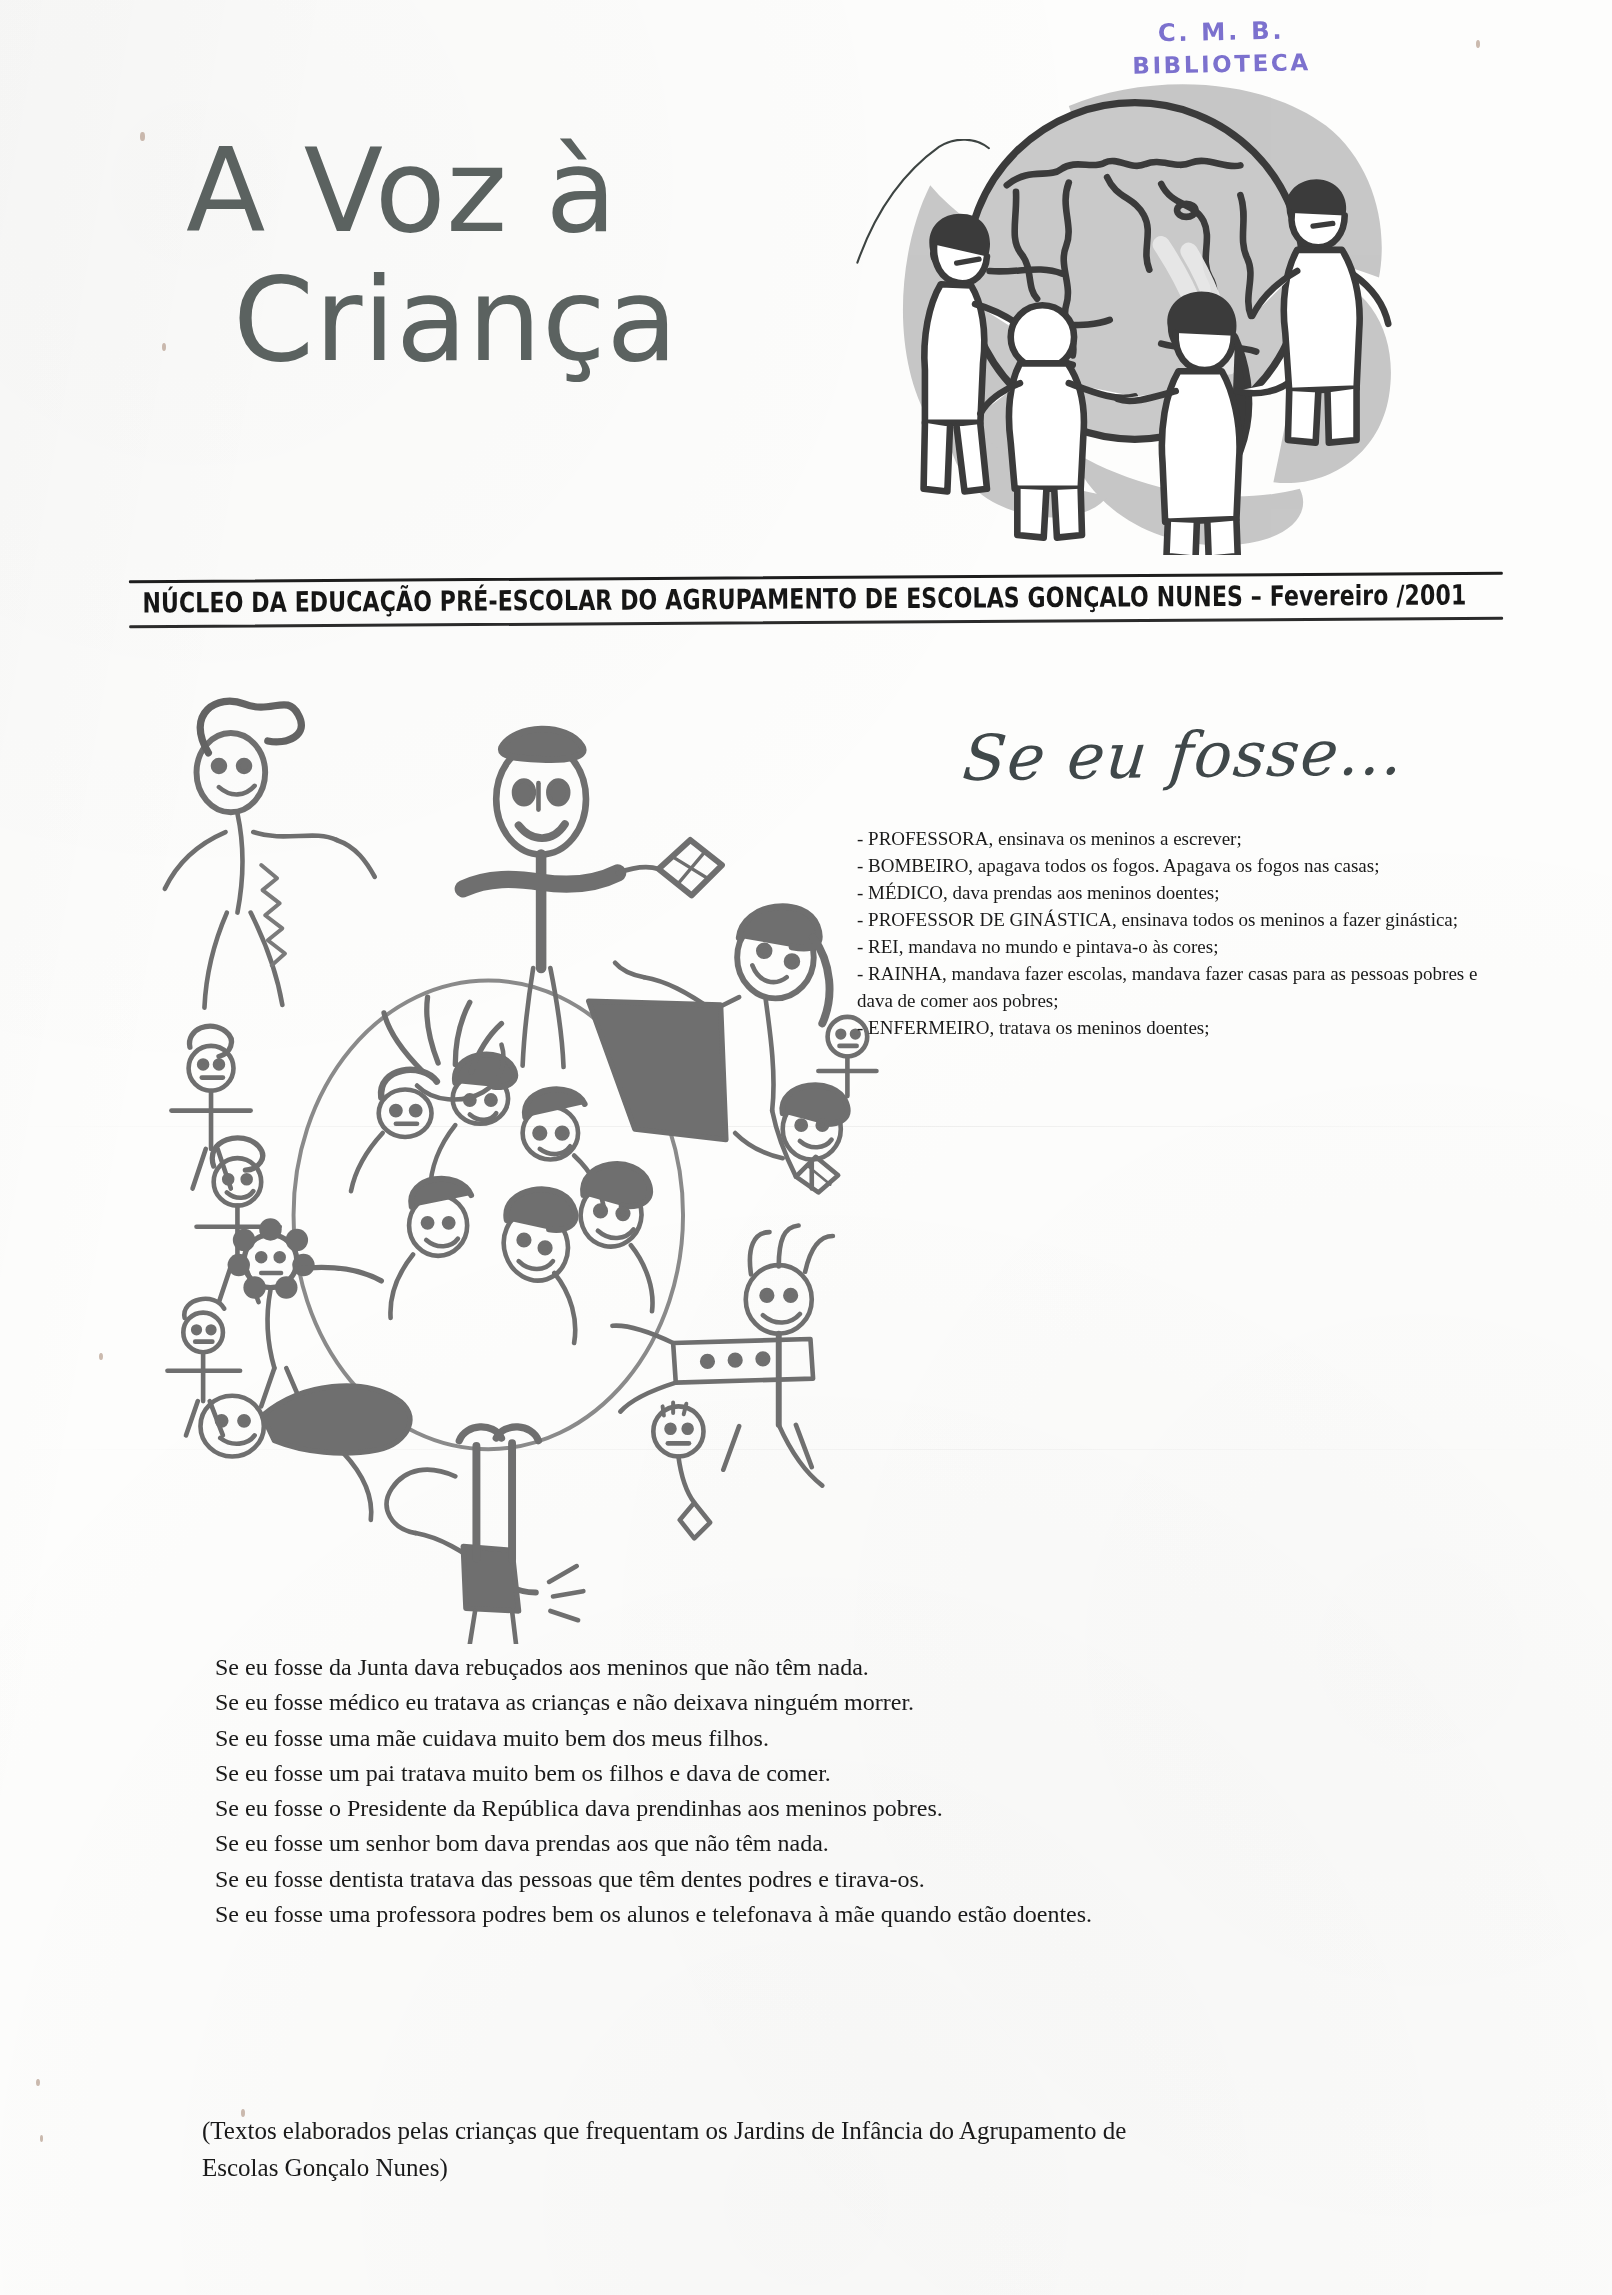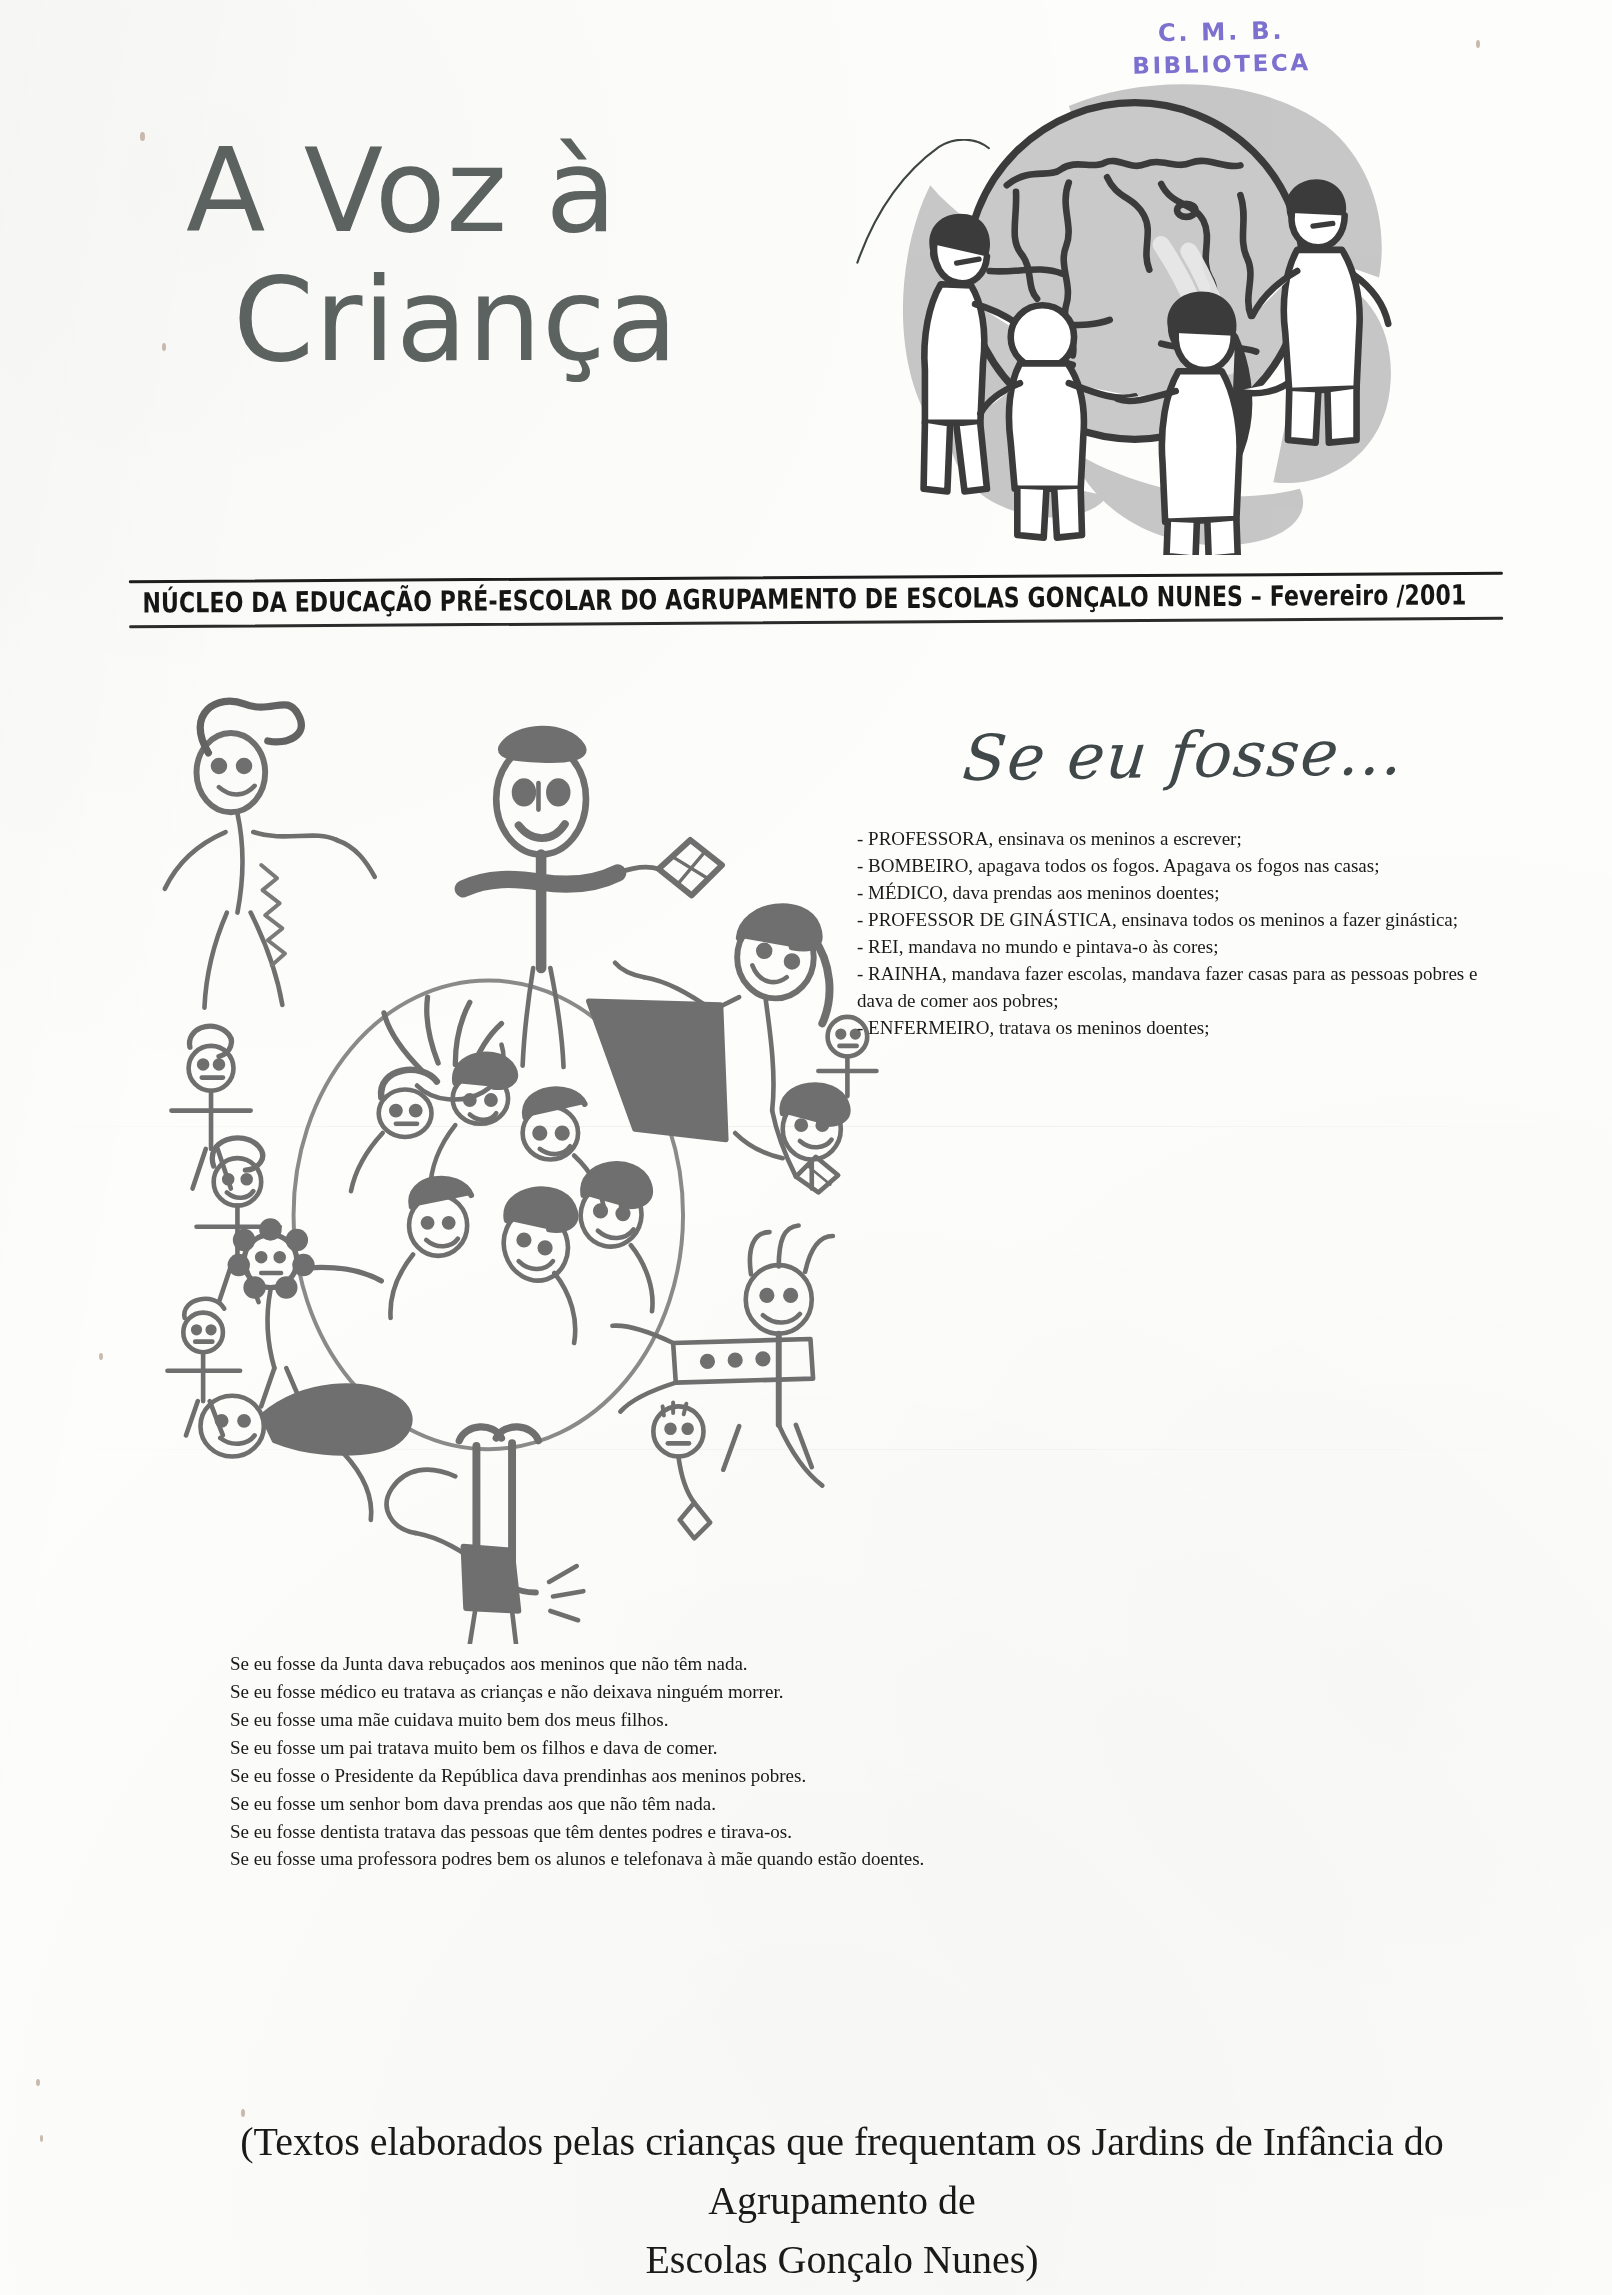--- a/index.html
+++ b/index.html
@@ -156,36 +156,35 @@
   }
   .roles li {
     margin: 0;
     padding: 0;
     text-indent: 0;
   }
 
   
   .bottom-lines {
     position: absolute;
-    left: 230px;
+    left: 215px;
     top: 1650px;
     width: 1274px;
-    font-size: 19px;
+    font-size: 24px;
     line-height: 1.47;
   }
   .bottom-lines p { margin: 0; }
 
   .credit {
     position: absolute;
-    left: 215px;
+    left: 202px;
     top: 2112px;
     width: 1254px;
-    font-size: 40px;
+    font-size: 25px;
     line-height: 1.48;
-    text-align: center;
   }
   .credit p { margin: 0; }
 </style>
 </head>
 <body>
 
 <div class="page">
 
   <div class="paper-grain"></div>
   <div class="scan-fold" style="top:1126px;"></div>

